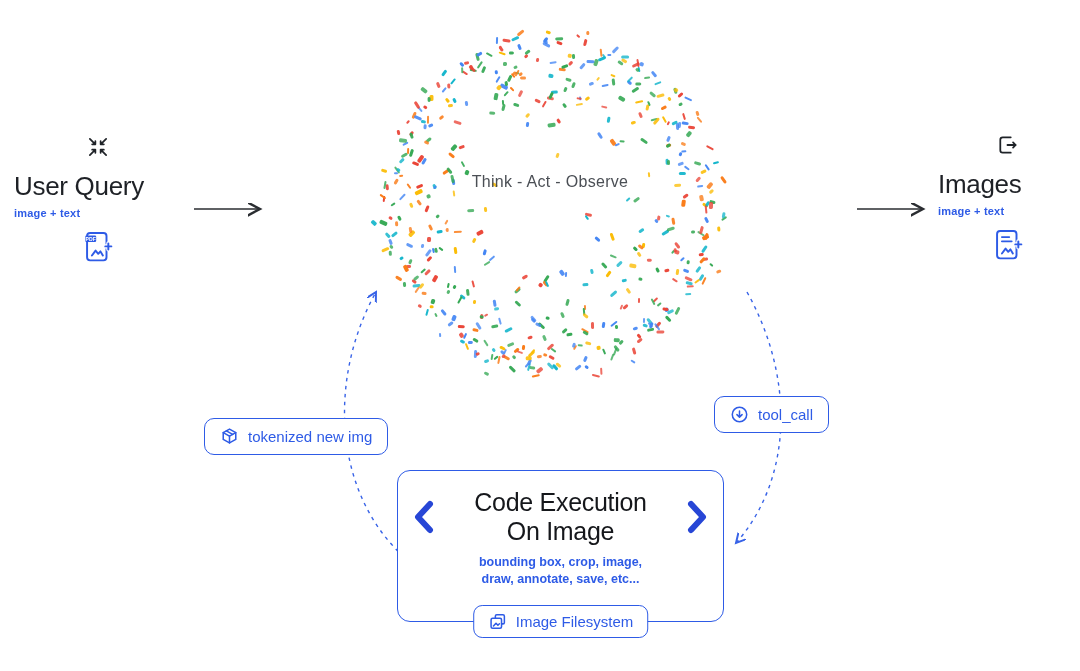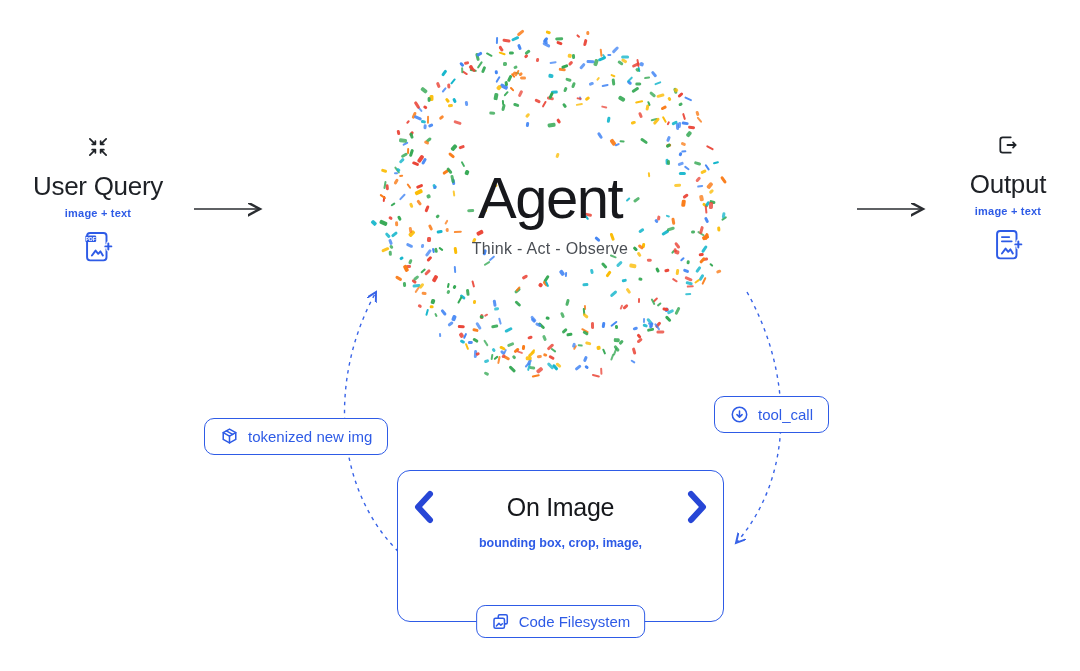--- a/index.html
+++ b/index.html
@@ -16,21 +16,21 @@
   
   .sphere{position:absolute;left:372px;top:22px;width:356px;height:356px}
   .dot{position:absolute;border-radius:1.5px;display:block}
 
   
   .agent-block{position:absolute;left:410px;top:164px;width:280px;text-align:center;z-index:3}
   .agent-title{font-size:58px;color:#17181c;letter-spacing:-1.5px;font-weight:400}
   .agent-sub{margin-top:9px;font-size:16px;color:#4b4f55;letter-spacing:.3px}
 
   
-  .side{position:absolute;text-align:center;z-index:3}
+  .side{position:absolute;text-align:left;z-index:3}
   .side-left{left:14px;top:136px;width:168px}
   .side-right{left:938px;top:134px;width:140px}
   .side .title{font-size:26px;color:#1e2126;font-weight:500;margin-top:13px;letter-spacing:-.3px}
   .side .sub{font-size:11px;color:var(--accent);font-weight:700;margin-top:5px;letter-spacing:.2px}
   .side .doc{margin-top:11px}
 
   
   .overlay{position:absolute;inset:0;width:1080px;height:671px;pointer-events:none;z-index:2}
   .dashed{fill:none;stroke:var(--accent);stroke-width:1.4;stroke-dasharray:3.5 4.5;opacity:.95}
 
@@ -556,21 +556,20 @@
       <span class="dot" style="left: 104.1px; top: 329.6px; width: 3.3px; height: 4.3px; background: rgb(234, 67, 53); transform: rotate(63deg); opacity: 0.9;"></span>
       <span class="dot" style="left: 113.1px; top: 291px; width: 2.3px; height: 4.1px; background: rgb(234, 67, 53); transform: rotate(240deg); opacity: 0.79;"></span>
       <span class="dot" style="left: 146.5px; top: 49.5px; width: 3.3px; height: 4.1px; background: rgb(250, 123, 23); transform: rotate(232deg); opacity: 0.86;"></span>
       <span class="dot" style="left: 333.2px; top: 184.4px; width: 2.1px; height: 7.6px; background: rgb(234, 67, 53); transform: rotate(174deg); opacity: 0.85;"></span>
       <span class="dot" style="left: 333.2px; top: 211px; width: 3px; height: 6.8px; background: rgb(250, 123, 23); transform: rotate(16deg); opacity: 0.99;"></span>
       <span class="dot" style="left: 182.2px; top: 342.3px; width: 2.8px; height: 6.7px; background: rgb(18, 181, 203); transform: rotate(140deg); opacity: 0.98;"></span>
       <span class="dot" style="left: 324.1px; top: 256.2px; width: 2.3px; height: 6.3px; background: rgb(251, 188, 4); transform: rotate(234deg); opacity: 0.91;"></span>
     </div>
 
   <div class="agent-block">
-    <div class="agent-title">Agent</div>
     <div class="agent-sub">Think - Act - Observe</div>
   </div>
 
   <div class="side side-left">
     <svg class="icon" width="22" height="22" viewBox="0 0 20 20" style="margin:0 auto">
       <g class="stroke-ink">
         <path d="M2.6 2.6 L7.6 7.6 M7.6 7.6 H4.7 M7.6 7.6 V4.7"></path>
         <path d="M17.4 2.6 L12.4 7.6 M12.4 7.6 H15.3 M12.4 7.6 V4.7"></path>
         <path d="M2.6 17.4 L7.6 12.4 M7.6 12.4 H4.7 M7.6 12.4 V15.3"></path>
         <path d="M17.4 17.4 L12.4 12.4 M12.4 12.4 H15.3 M12.4 12.4 V15.3"></path>
@@ -596,21 +595,21 @@
     </div>
   </div>
 
   <div class="side side-right">
     <svg class="icon" width="22" height="22" viewBox="0 0 20 20" style="margin:0 auto">
       <g class="stroke-ink">
         <path d="M12.5 3 H5.2 Q3 3 3 5.2 V14.8 Q3 17 5.2 17 H12.5"></path>
         <path d="M9.5 10 H17 M14.6 7.6 L17 10 L14.6 12.4"></path>
       </g>
     </svg>
-    <div class="title">Output</div>
+    <div class="title">Images</div>
     <div class="sub">image + text</div>
     <div class="doc">
       <svg class="icon" width="30" height="34" viewBox="0 0 24 28" style="margin:0 auto">
         <g class="stroke-blue" stroke-width="1.5">
           <rect x="3" y="2.5" width="16" height="22.5" rx="2.5"></rect>
           <path d="M7 21 L10 17 L12.2 19.6 L14 17.6 L16 21"></path>
           <path d="M7 7.5 H13 M7 11 H15"></path>
         </g>
         <g stroke="#fff" stroke-width="3.4" stroke-linecap="round">
             <path d="M20.5 11 V16 M18 13.5 H23"></path>
@@ -659,34 +658,36 @@
     </svg>
     <span>tool_call</span>
   </div>
 
   <div class="code-box">
     <div class="code-head">
       <svg class="icon" width="26" height="38" viewBox="0 0 26 38">
         <polyline class="stroke-chev" points="19,6 7,19 19,32"></polyline>
       </svg>
       <div class="code-title">
+        <div>Code Execution</div>
         <div>On Image</div>
       </div>
       <svg class="icon" width="26" height="38" viewBox="0 0 26 38">
         <polyline class="stroke-chev" points="7,6 19,19 7,32"></polyline>
       </svg>
     </div>
     <div class="code-sub">
       <div>bounding box, crop, image,</div>
+      <div>draw, annotate, save, etc...</div>
     </div>
     <div class="badge">
       <svg class="icon" width="19" height="19" viewBox="0 0 20 20">
         <g class="stroke-blue" stroke-width="1.5">
           <path d="M7.5 6 V4.5 Q7.5 3 9 3 H15.5 Q17 3 17 4.5 V11 Q17 12.5 15.5 12.5 H14"></path>
           <rect x="3" y="6.5" width="11" height="10.5" rx="1.6" fill="#fff"></rect>
           <path d="M5.5 14.8 L8.2 11.8 L10.2 14 L11.8 12.4"></path>
         </g>
       </svg>
-      <span>Code Filesystem</span>
+      <span>Image Filesystem</span>
     </div>
   </div>
 
 </div>
 
 </body></html>

